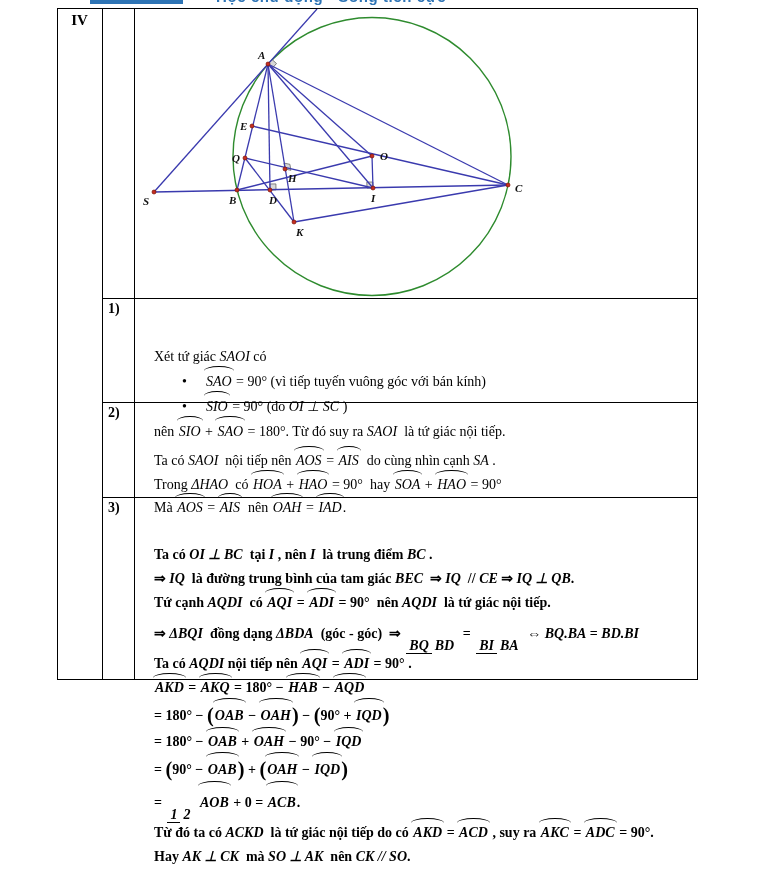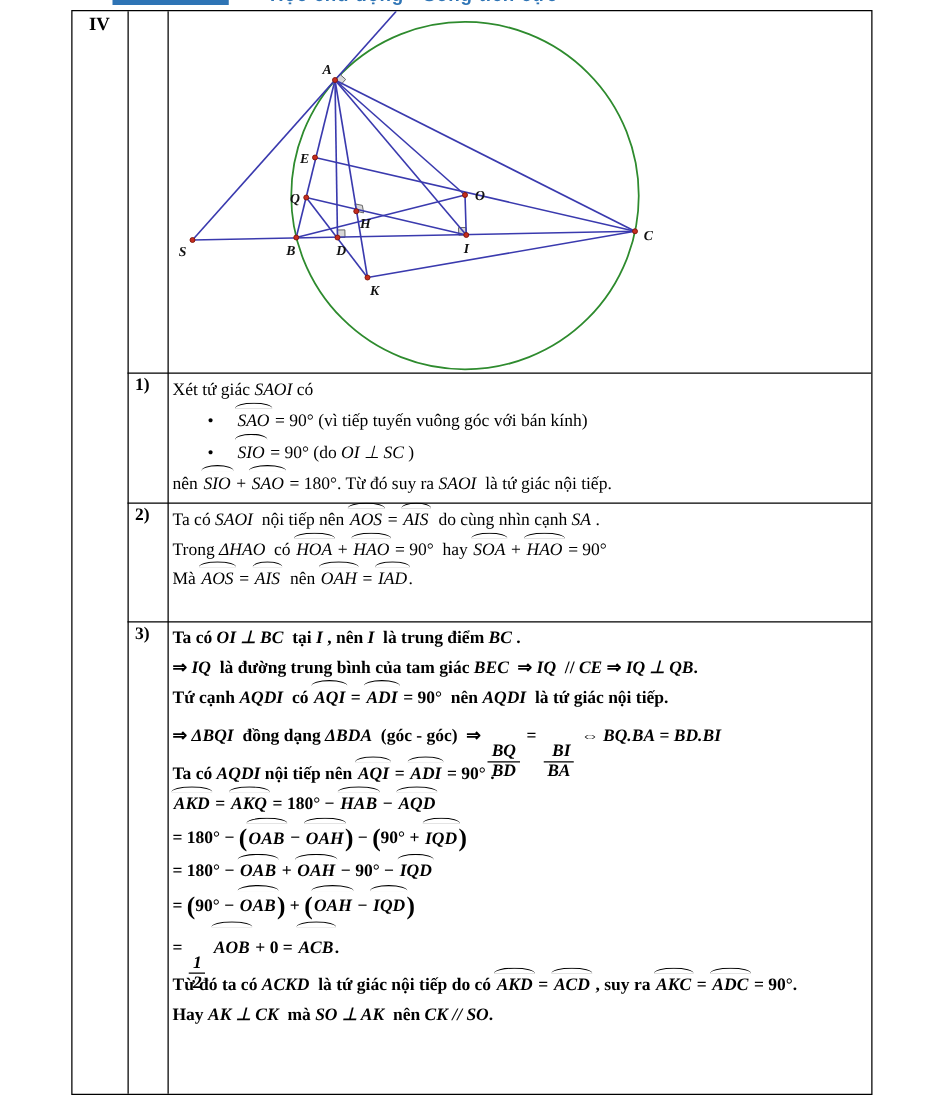--- a/index.html
+++ b/index.html
@@ -6,47 +6,47 @@
   body{width:760px;height:888px;background:#fff;position:relative;
        font-family:"Liberation Serif",serif;color:#000;overflow:hidden;}
 
   
   .top-strip{position:absolute;left:0;top:0;width:760px;height:7px;overflow:hidden;}
   .logo-bar{position:absolute;left:90px;top:0;width:93px;height:4px;}
   .motto{position:absolute;left:216px;top:-12px;font-family:"Liberation Sans",sans-serif;
          font-weight:bold;font-size:15px;letter-spacing:.6px;}
 
   
-  .tableBox{position:absolute;left:57px;top:8px;width:641px;height:868px;
+  .tableBox{position:absolute;left:57px;top:8px;width:641px;height:672px;
             border:1.5px solid #000;box-sizing:border-box;}
   .vline{position:absolute;top:0;bottom:0;width:1.2px;background:#000;}
   .hline{position:absolute;height:1.2px;background:#000;}
 
   .iv-cell{position:absolute;left:0;top:0;width:43px;text-align:center;
            font-weight:bold;font-size:15px;padding-top:3px;}
   .num-cell{position:absolute;left:44px;width:31px;padding-left:6px;box-sizing:border-box;
             font-weight:bold;font-size:14px;}
 
-  .sol-cell{position:absolute;left:80px;width:552px;}
+  .sol-cell{position:absolute;left:96px;width:552px;margin-top:44px;}
   .line{height:24px;line-height:24px;white-space:pre;font-size:14px;}
   #sol-0 .line{height:25px;line-height:25px;}
   #sol-1 .line{height:23.5px;line-height:23.5px;}
   #sol-2 .line{height:24px;line-height:24px;font-weight:bold;}
   #sol-2 .line.pline{height:30px;line-height:30px;}
   #sol-2 .line.tall{height:37px;line-height:37px;}
   .line.bullet{padding-left:28px;}
   .bullet-mark{margin-right:18px;}
 
   .pl{font-style:normal;}
   .mt{font-style:italic;}
   .ang{font-style:italic;position:relative;display:inline-block;padding:0 1px;}
   .ang::before{content:"";position:absolute;left:-1px;right:-1px;top:-3px;height:4px;
                border-top:1.3px solid #000;border-radius:50% 50% 0 0/100% 100% 0 0;}
   .bp{font-size:1.45em;vertical-align:-0.12em;font-style:normal;}
-  .frac{display:inline-flex;flex-direction:column;text-align:right;vertical-align:-0.85em;
+  .frac{display:inline-flex;flex-direction:row;text-align:left;vertical-align:-0.85em;
         font-style:italic;line-height:1.1;margin:0 2px;}
   .fn{border-bottom:1.1px solid #000;padding:0 3px;}
   .fd{padding:0 3px;}
 
   svg text{font-family:"Liberation Serif",serif;font-style:italic;font-weight:bold;
            font-size:11px;fill:#111;}
 </style>
 </head>
 <body>
 

